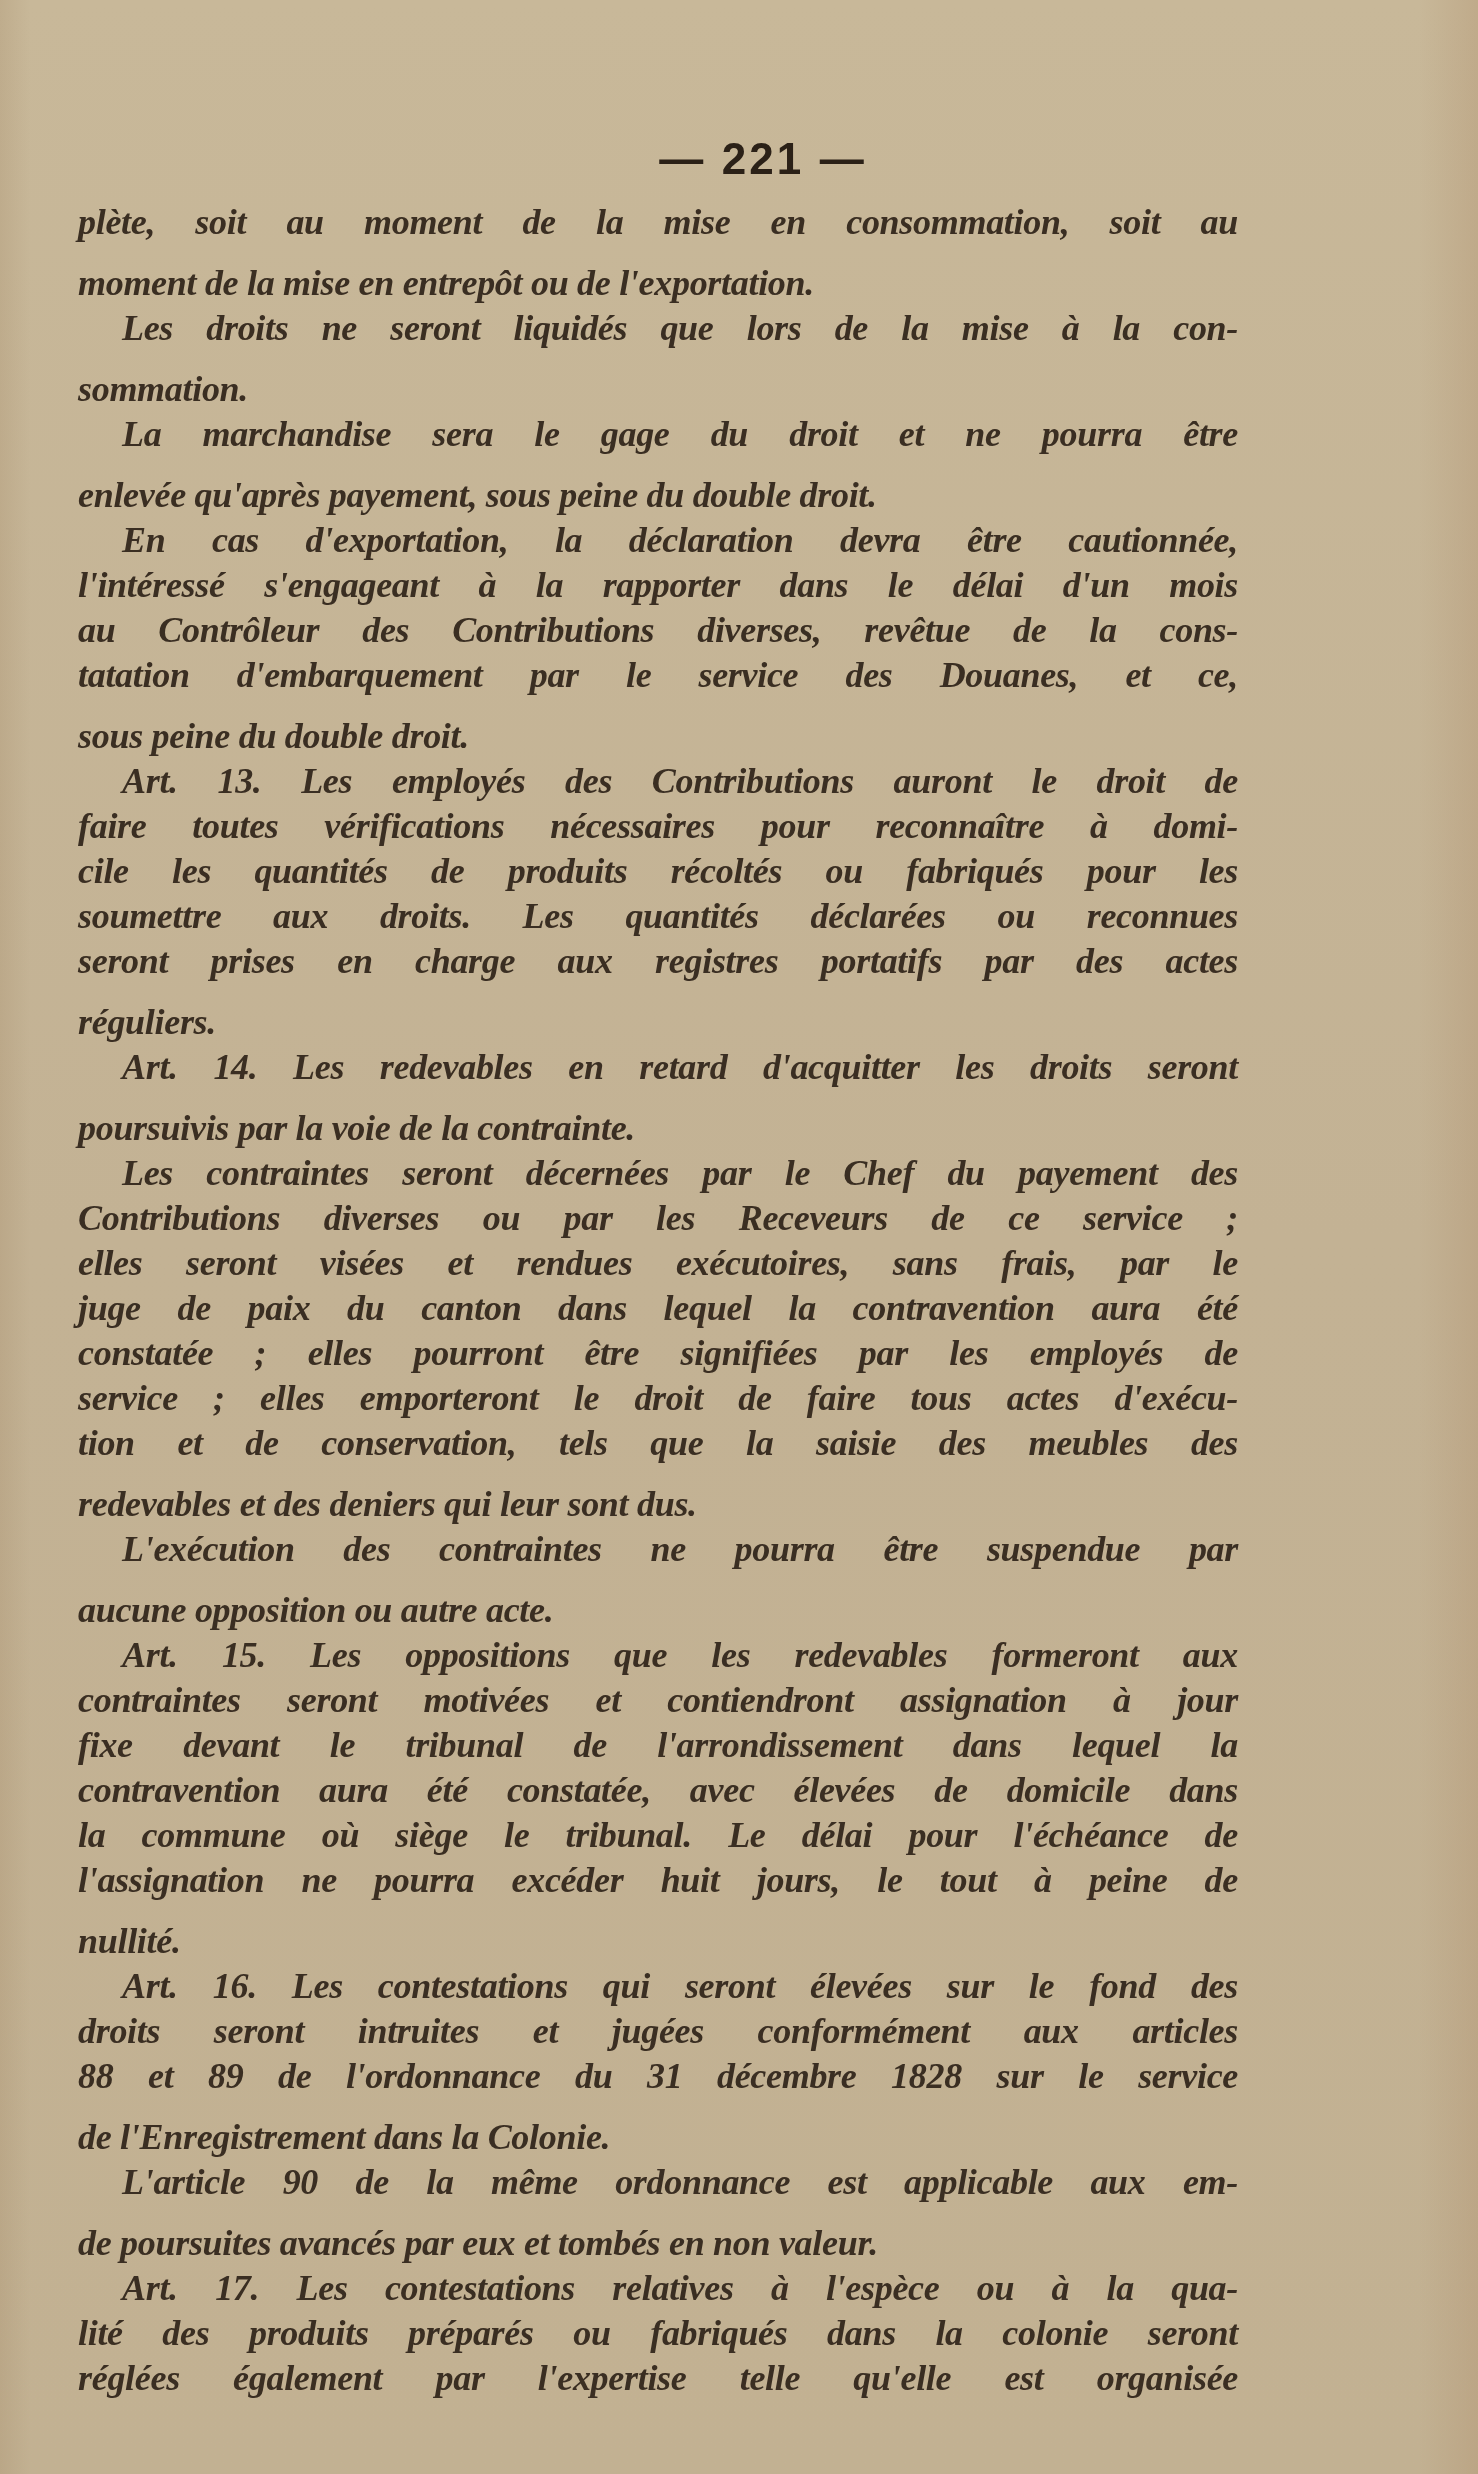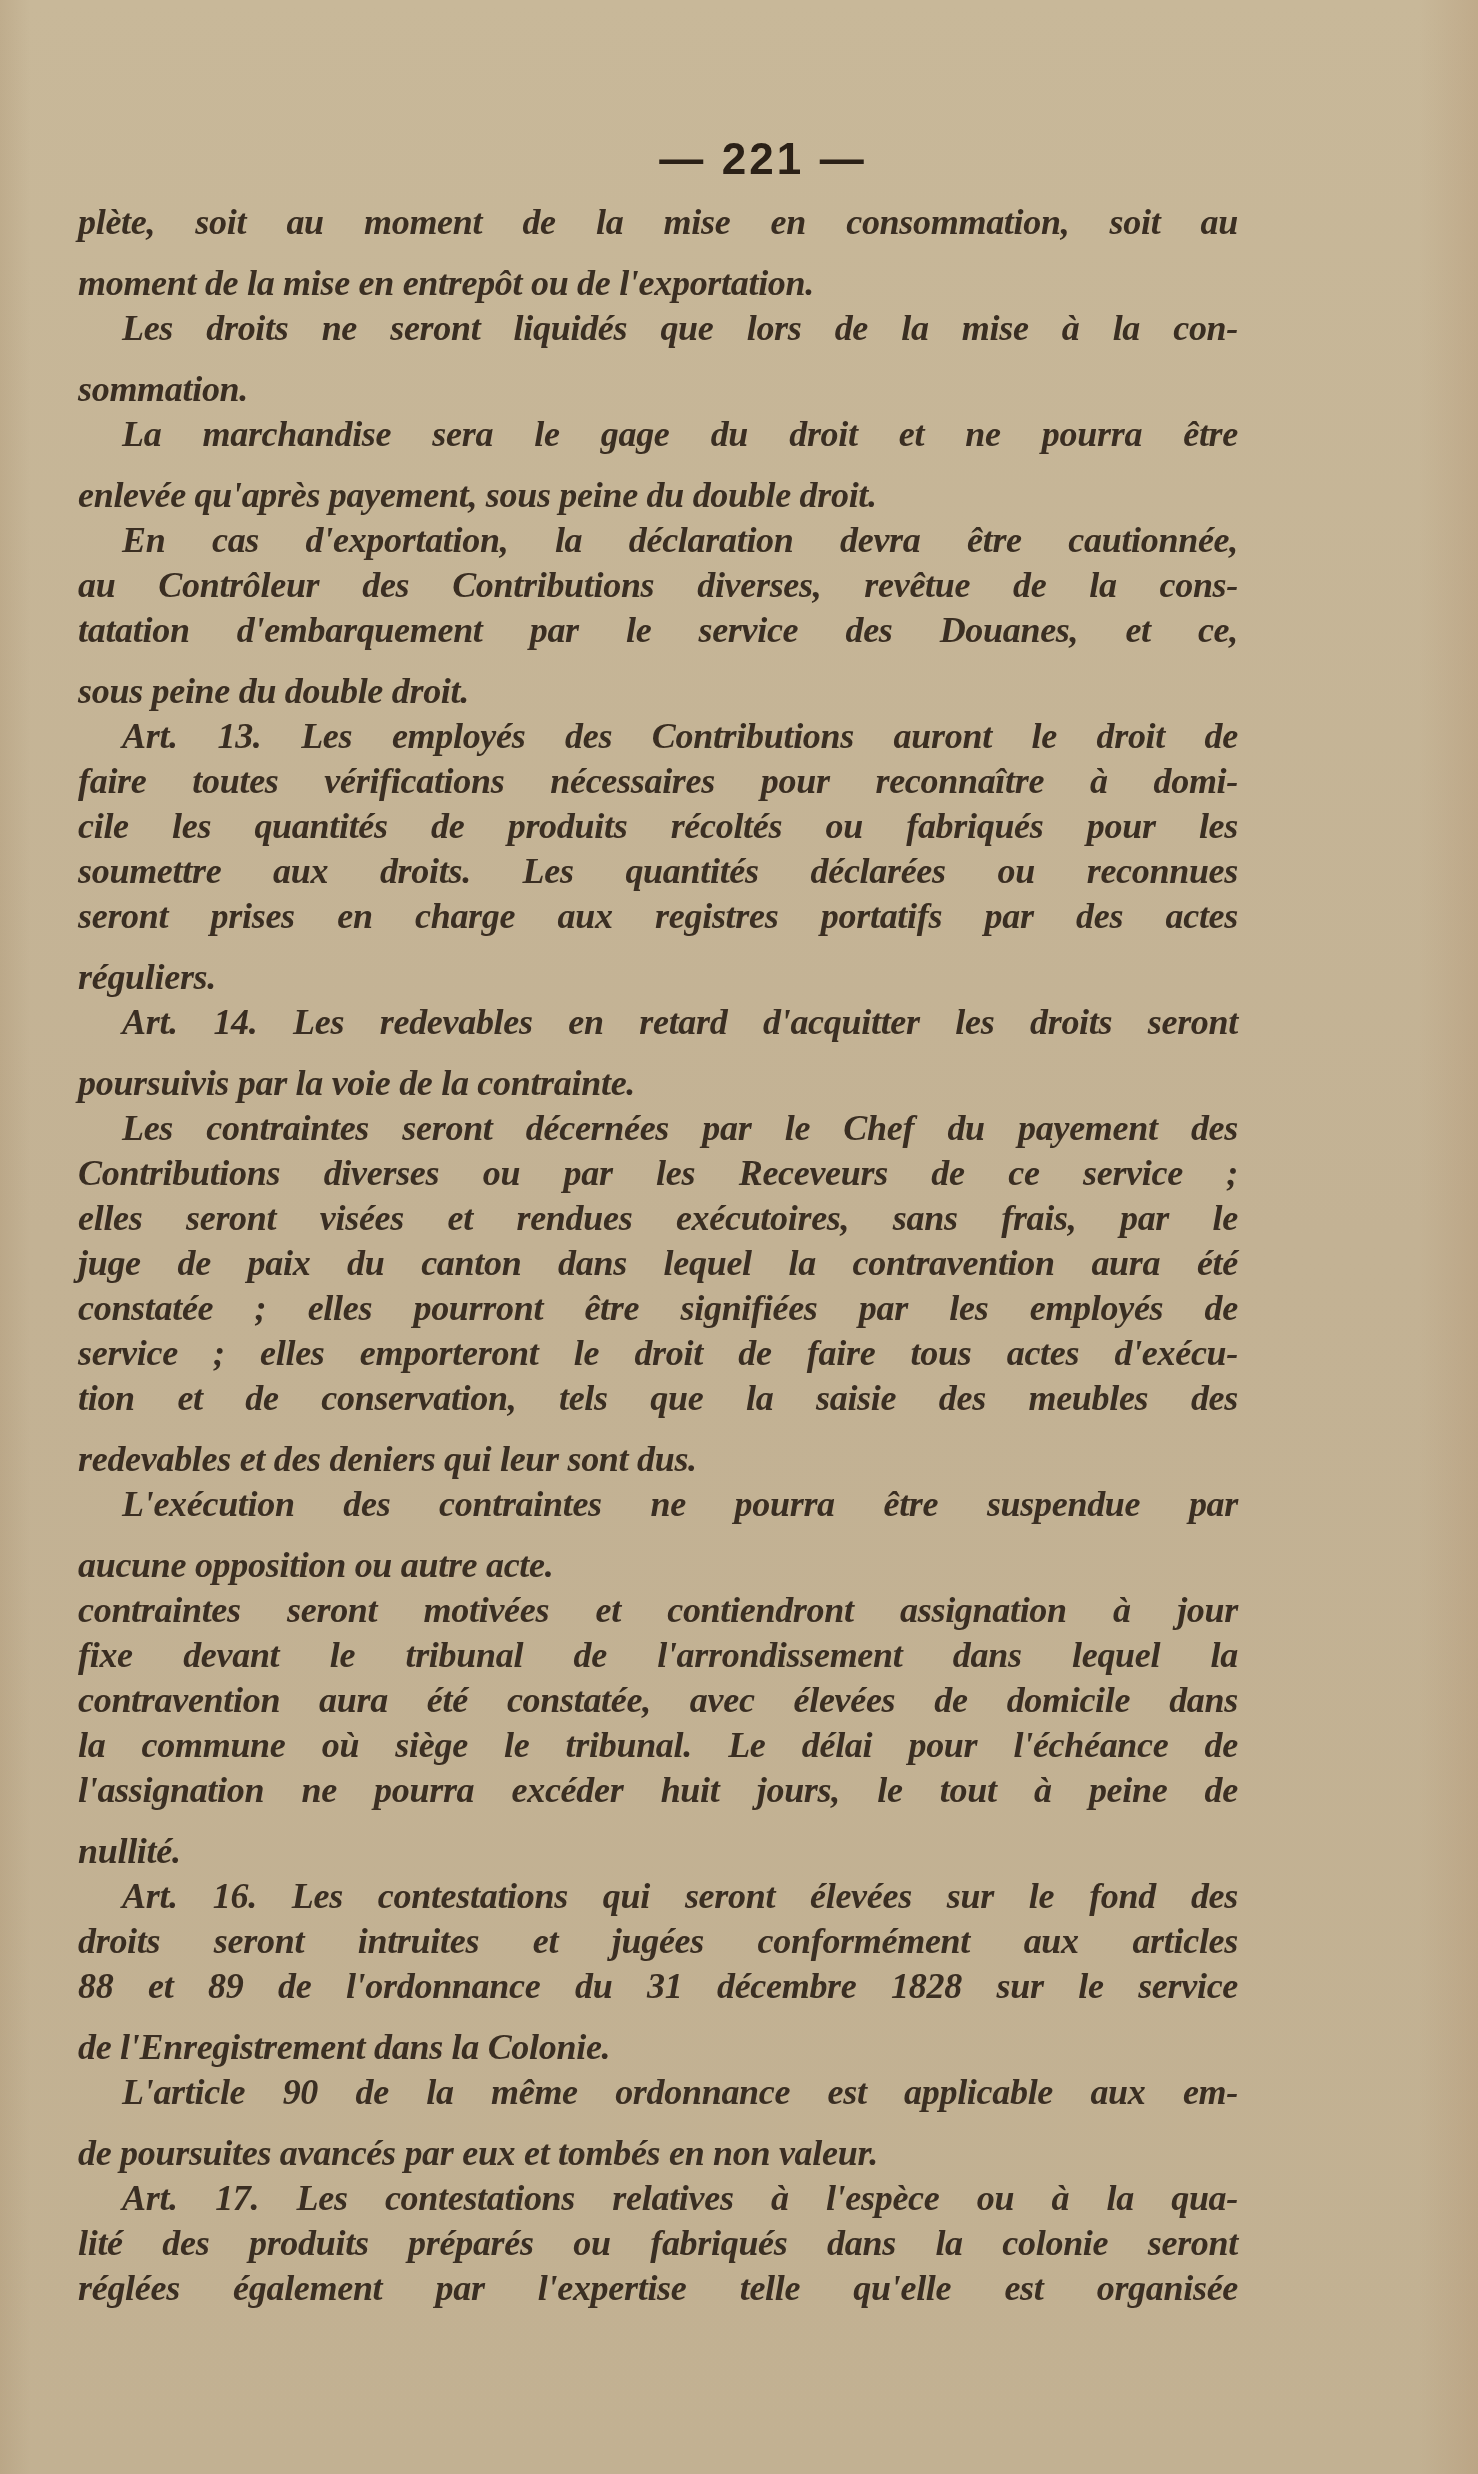--- a/index.html
+++ b/index.html
@@ -70,20 +70,21 @@
 <div class="page">
   <div class="page-number">— 221 —</div>
   <div class="text-column" id="text-column">
       <div class="line">plète, soit au moment de la mise en consommation, soit au</div>
       <div class="line last">moment de la mise en entrepôt ou de l'exportation.</div>
       <div class="line indent">Les droits ne seront liquidés que lors de la mise à la con-</div>
       <div class="line last">sommation.</div>
       <div class="line indent">La marchandise sera le gage du droit et ne pourra être</div>
       <div class="line last">enlevée qu'après payement, sous peine du double droit.</div>
       <div class="line indent">En cas d'exportation, la déclaration devra être cautionnée,</div>
+      <div class="line">l'intéressé s'engageant à la rapporter dans le délai d'un mois</div>
       <div class="line">au Contrôleur des Contributions diverses, revêtue de la cons-</div>
       <div class="line">tatation d'embarquement par le service des Douanes, et ce,</div>
       <div class="line last">sous peine du double droit.</div>
       <div class="line indent">Art. 13. Les employés des Contributions auront le droit de</div>
       <div class="line">faire toutes vérifications nécessaires pour reconnaître à domi-</div>
       <div class="line">cile les quantités de produits récoltés ou fabriqués pour les</div>
       <div class="line">soumettre aux droits. Les quantités déclarées ou reconnues</div>
       <div class="line">seront prises en charge aux registres portatifs par des actes</div>
       <div class="line last">réguliers.</div>
       <div class="line indent">Art. 14. Les redevables en retard d'acquitter les droits seront</div>
@@ -91,20 +92,21 @@
       <div class="line indent">Les contraintes seront décernées par le Chef du payement des</div>
       <div class="line">Contributions diverses ou par les Receveurs de ce service ;</div>
       <div class="line">elles seront visées et rendues exécutoires, sans frais, par le</div>
       <div class="line">juge de paix du canton dans lequel la contravention aura été</div>
       <div class="line">constatée ; elles pourront être signifiées par les employés de</div>
       <div class="line">service ; elles emporteront le droit de faire tous actes d'exécu-</div>
       <div class="line">tion et de conservation, tels que la saisie des meubles des</div>
       <div class="line last">redevables et des deniers qui leur sont dus.</div>
       <div class="line indent">L'exécution des contraintes ne pourra être suspendue par</div>
       <div class="line last">aucune opposition ou autre acte.</div>
+      <div class="line indent">Art. 15. Les oppositions que les redevables formeront aux</div>
       <div class="line">contraintes seront motivées et contiendront assignation à jour</div>
       <div class="line">fixe devant le tribunal de l'arrondissement dans lequel la</div>
       <div class="line">contravention aura été constatée, avec élevées de domicile dans</div>
       <div class="line">la commune où siège le tribunal. Le délai pour l'échéance de</div>
       <div class="line">l'assignation ne pourra excéder huit jours, le tout à peine de</div>
       <div class="line last">nullité.</div>
       <div class="line indent">Art. 16. Les contestations qui seront élevées sur le fond des</div>
       <div class="line">droits seront intruites et jugées conformément aux articles</div>
       <div class="line">88 et 89 de l'ordonnance du 31 décembre 1828 sur le service</div>
       <div class="line last">de l'Enregistrement dans la Colonie.</div>

